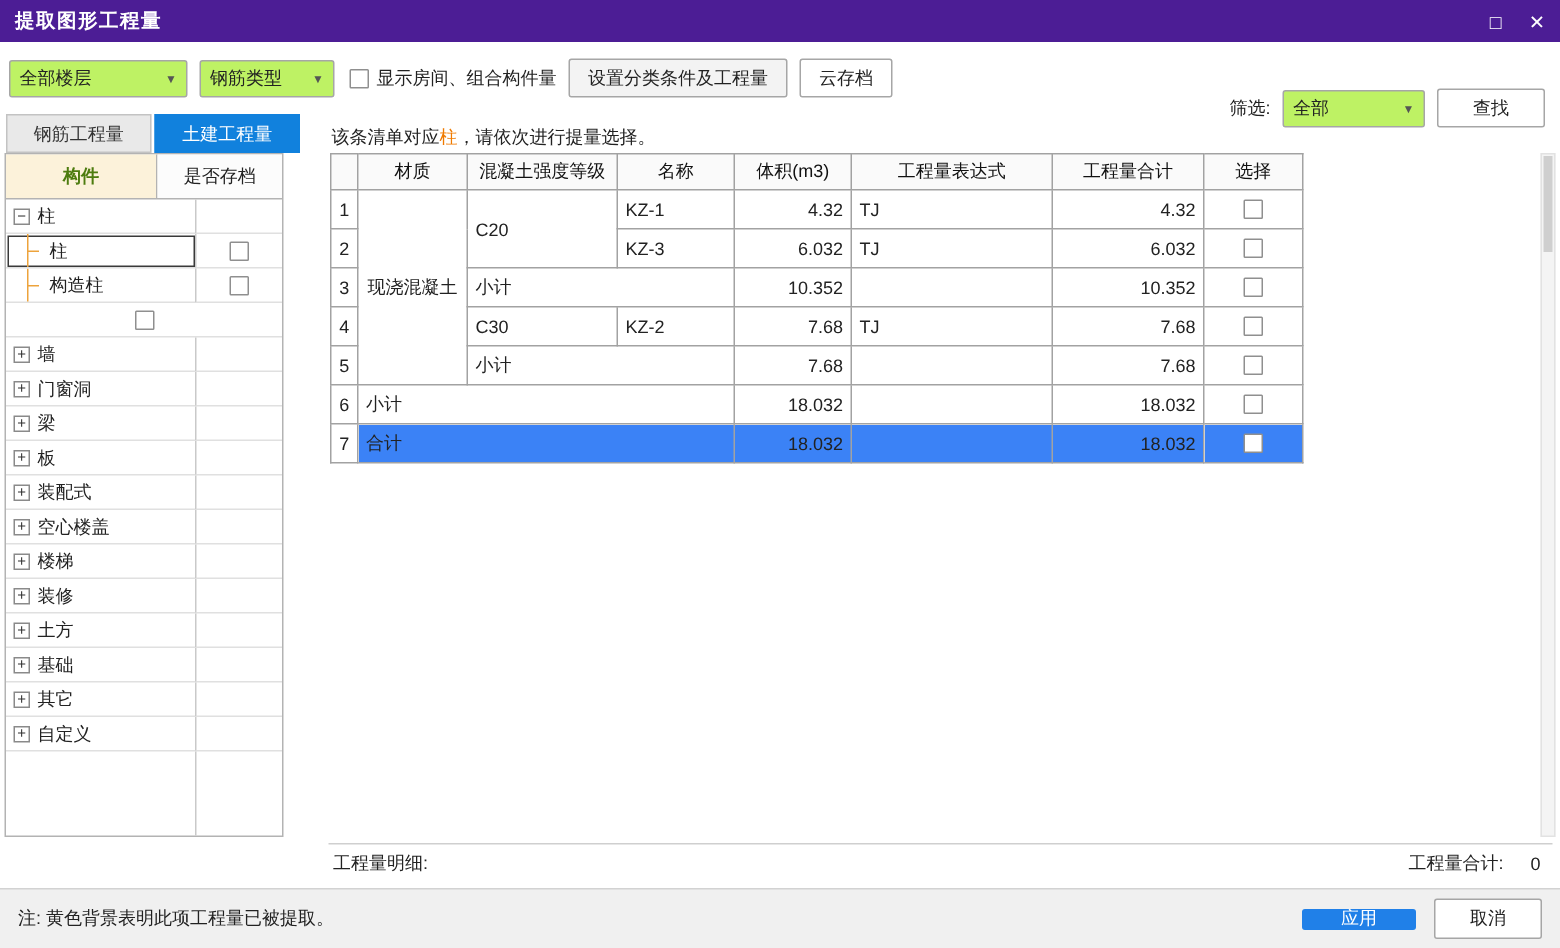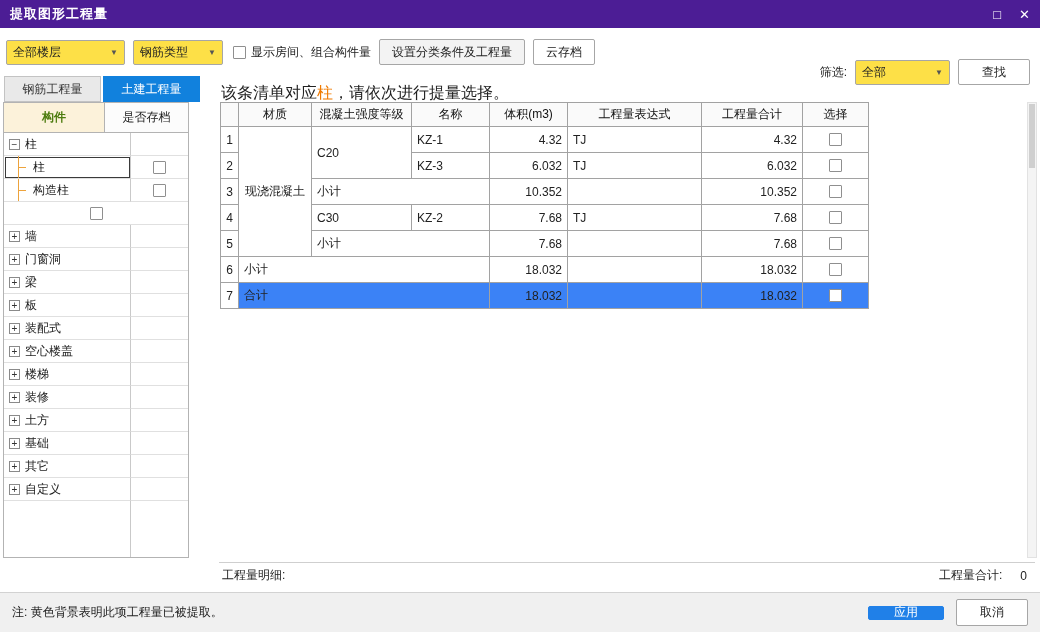--- a/index.html
+++ b/index.html
@@ -13,21 +13,21 @@
   
   .titlebar { position:absolute; top:0; left:0; width:1040px; height:28px;
     background:#4c1d95; color:#fff; display:flex; align-items:center; padding:0 10px; }
   .titlebar .title { font-size:13px; font-weight:bold; letter-spacing:1px; }
   .tb-btns { margin-left:auto; display:flex; gap:18px; align-items:center; }
   .tb-btn { color:#fff; font-size:13px; line-height:1; cursor:default; }
 
   
   .toolbar { position:absolute; top:28px; left:0; width:1040px; height:48px;
     background:#fff; display:flex; align-items:center; padding:0 6px; gap:8px; }
-  .select { height:25px; border:1px solid #a6a6a6; background:#fde047; border-radius:2px;
+  .select { height:25px; border:1px solid #a6a6a6; background:#bef264; border-radius:2px;
     display:flex; align-items:center; justify-content:space-between; padding:0 6px; }
   .select .arrow { font-size:8px; color:#555; margin-left:8px; }
   .sel-floor { width:119px; }
   .sel-rebar { width:90px; }
   .sel-filter { width:95px; }
   .btn { height:26px; border:1px solid #a6a6a6; background:#f3f3f3; border-radius:2px;
     display:inline-flex; align-items:center; justify-content:center; padding:0 12px; color:#222; }
   .btn.white { background:#fff; }
   .checkbox { width:13px; height:13px; border:1px solid #8f8f8f; background:#fff;
     display:inline-block; flex:none; border-radius:1px; }
@@ -59,21 +59,21 @@
   .connector { width:18px; height:23px; position:relative; flex:none; }
   .connector::before { content:""; position:absolute; left:8px; top:0; height:100%;
     border-left:1px solid #eda33c; }
   .connector::after { content:""; position:absolute; left:8px; top:11px; width:8px;
     border-top:1px solid #eda33c; }
   .tree-row.child.last .connector::before { height:11px; }
   .tree-fill { flex:1; display:flex; }
   .tree-fill .fill-left { width:127px; border-right:1px solid #c9c9c9; }
 
   
-  .notice { position:absolute; top:83px; left:221px; font-size:16px; color:#222;font-family:Liberation Serif, serif; }
+  .notice { position:absolute; top:83px; left:221px; font-size:12px; color:#222;font-family:Liberation Serif, serif; }
   .notice .hl { color:#ef7a00; }
 
   
   .dtable { position:absolute; top:102px; left:220px; border-collapse:collapse; table-layout:fixed; background:#fff; }
   .dtable th, .dtable td { border:1px solid #a2a2a2; padding:0 5px; font-weight:normal; font-size:12px; overflow:hidden; }
   .dtable th { height:24px; background:#fafafa; text-align:center; color:#111; }
   .dtable td { height:26px; background:#fff; }
   .dtable td.num { text-align:center; padding:0 2px; }
   .dtable td.r { text-align:right; }
   .dtable td.c { text-align:center; }

